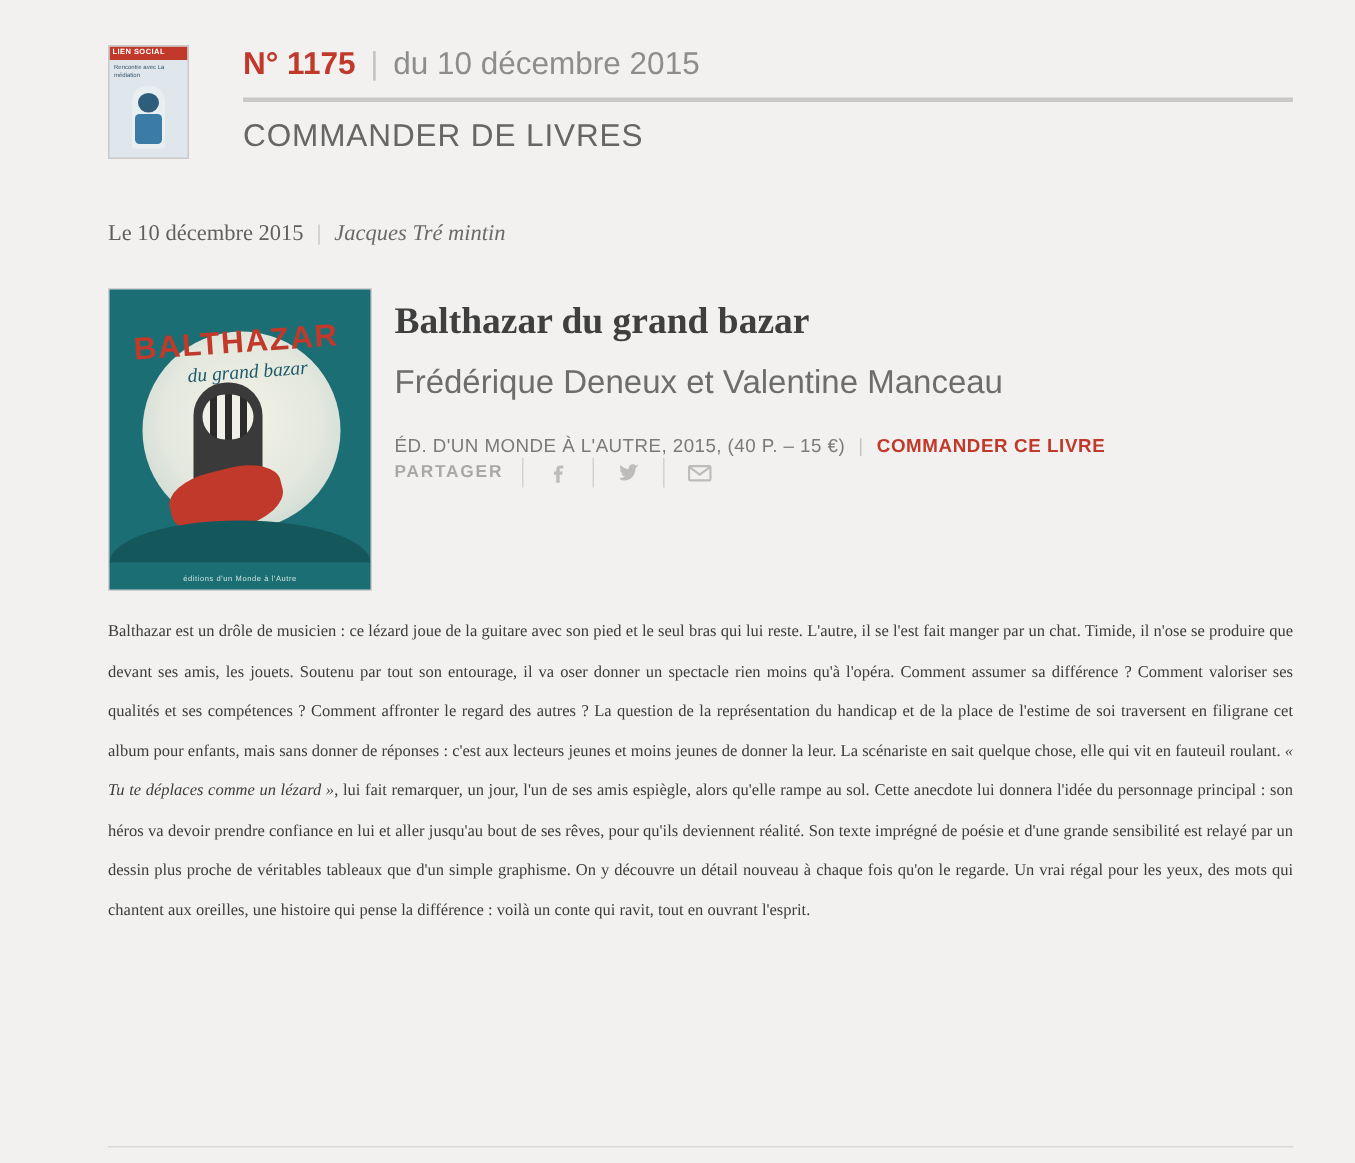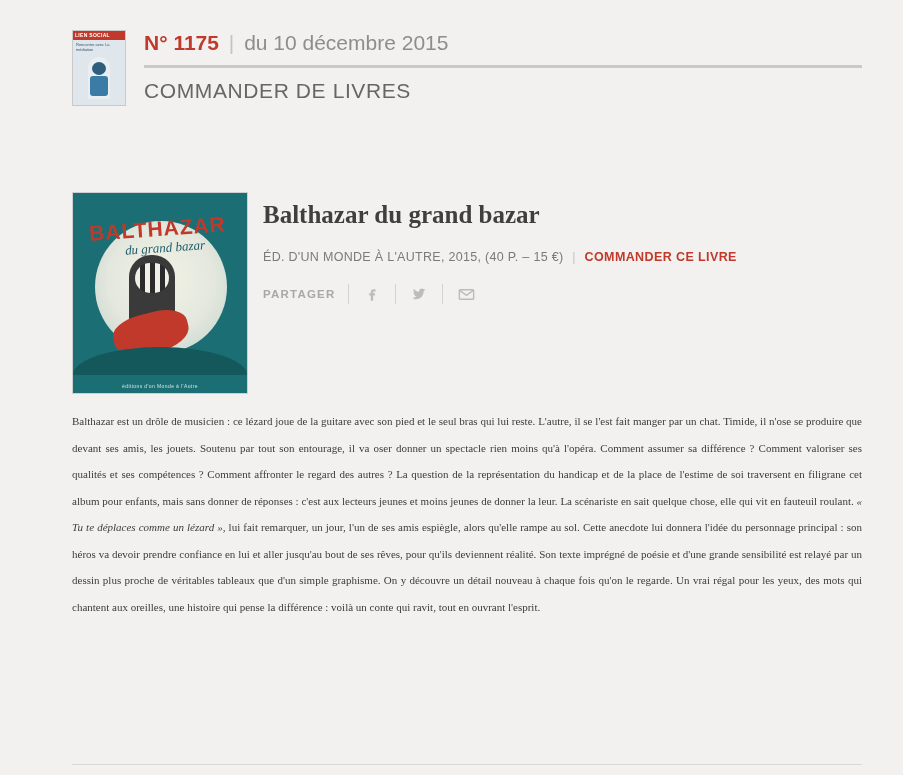--- a/index.html
+++ b/index.html
@@ -88,21 +88,21 @@
     content: "";
     position: absolute;
     left: 2px;
     top: 19px;
     width: 18px;
     height: 20px;
     background: #3a7ca5;
     border-radius: 3px;
   }
   .header-text {
-    margin-left: 18px;
+    margin-left: 36px;
     flex: 1 1 auto;
   }
   .issue-line {
     font-size: 21px;
     line-height: 26px;
     color: #8d8d8d;
     font-weight: 300;
     white-space: nowrap;
   }
   .issue-line .issue-num {
@@ -257,21 +257,20 @@
   }
   .book-meta .msep { color: #c4c4c4; padding: 0 5px; }
   .order-link {
     color: #c0392b;
     font-weight: bold;
     letter-spacing: .4px;
     text-decoration: none;
   }
   
   .share {
-    margin-top: 19px;
     display: flex;
     align-items: center;
     height: 22px;
   }
   .share-label {
     font-size: 11.5px;
     letter-spacing: 1.2px;
     color: #a8a8a8;
     font-weight: bold;
   }
@@ -332,33 +331,39 @@
           <span class="issue-num">N° 1175</span>
           <span class="sep">|</span>
           <span class="issue-date">du 10 décembre 2015</span>
         </div>
         <div class="header-rule"></div>
         <div class="section-title">COMMANDER DE LIVRES</div>
       </div>
     </div>
   </div>
 
+  <div class="byline">
+    <span>Le 10 décembre 2015</span>
+    <span class="bsep">|</span>
+    <span class="author">Jacques Tré mintin</span>
+  </div>
 
   <div class="cover">
     <div class="moon"></div>
     <div class="title-top">BALTHAZAR</div>
     <div class="title-sub">du grand bazar</div>
     <div class="croc"></div>
     <div class="guitar"></div>
     <div class="ground"></div>
     <div class="credits">éditions d'un Monde à l'Autre</div>
   </div>
 
   <div class="book">
     <h1 class="book-title">Balthazar du grand bazar</h1>
+    <div class="book-authors">Frédérique Deneux et Valentine Manceau</div>
     <div class="book-meta">
       <span>ÉD. D'UN MONDE À L'AUTRE, 2015, (40 P. – 15 €)</span>
       <span class="msep">|</span>
       <a class="order-link" href="#">COMMANDER CE LIVRE</a>
     </div>
 
     <div class="share">
       <span class="share-label">PARTAGER</span>
       <span class="share-div"></span>
       <span class="share-icon">

